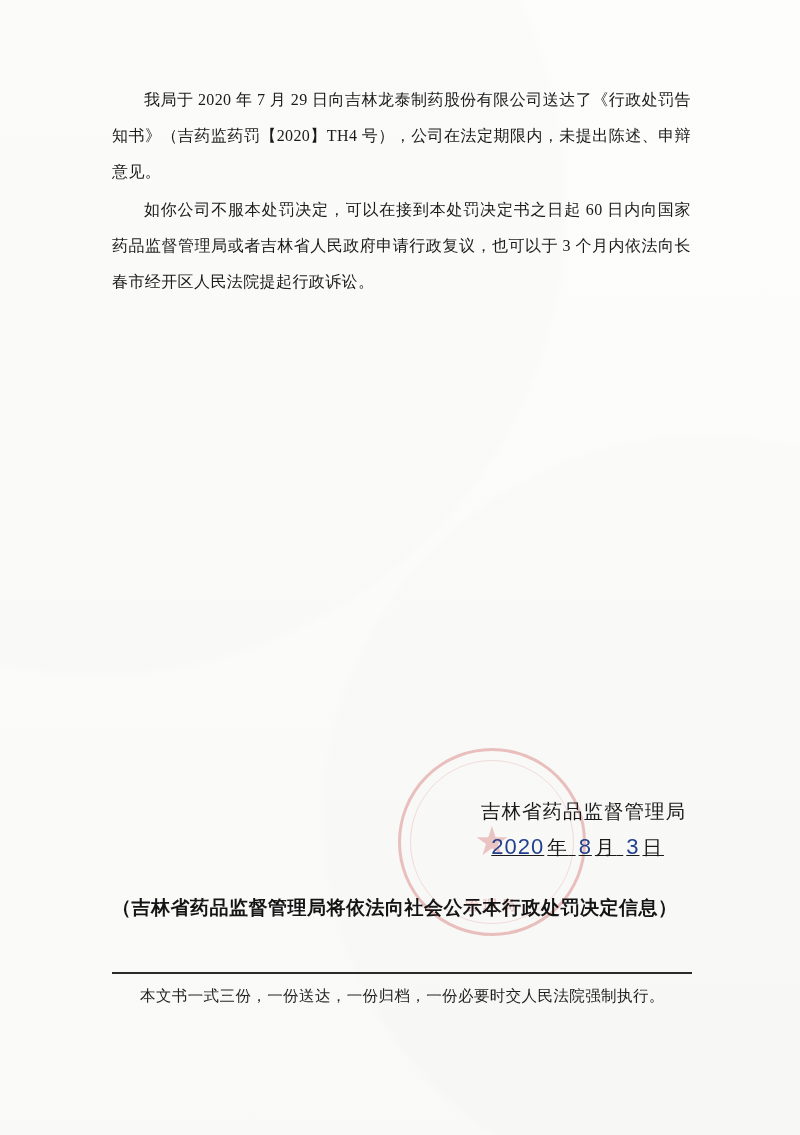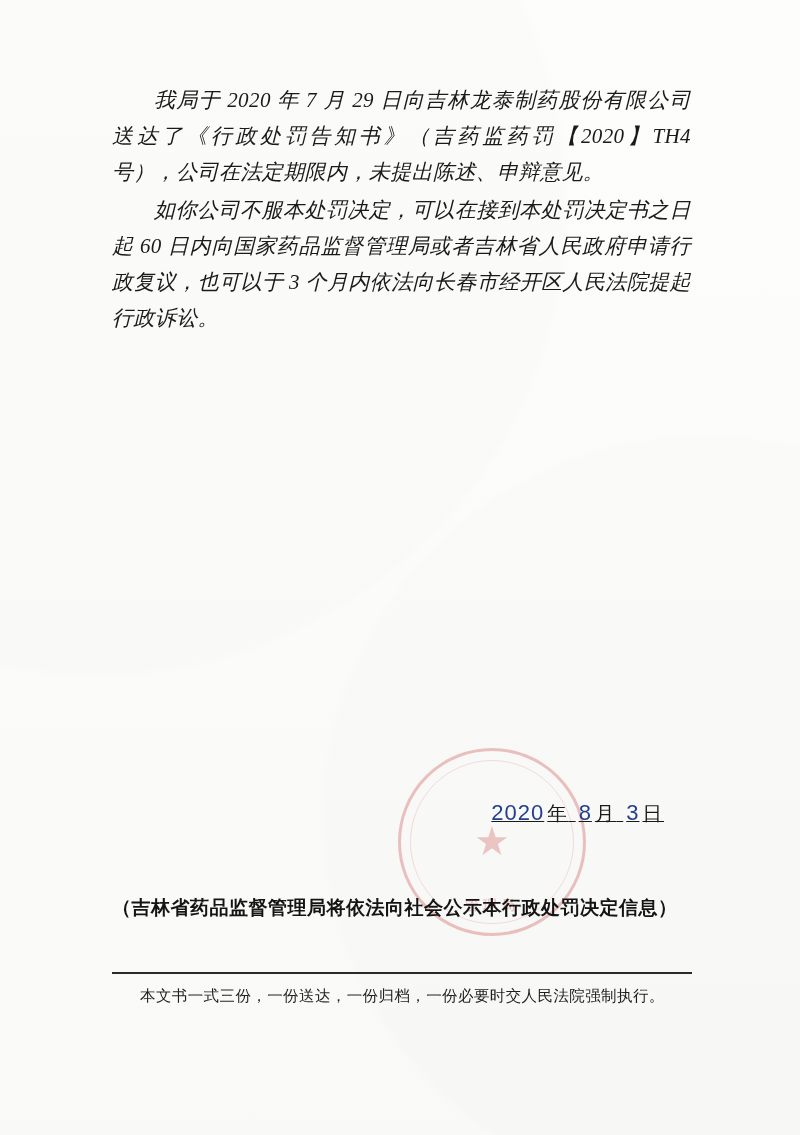--- a/index.html
+++ b/index.html
@@ -30,29 +30,28 @@
       radial-gradient(circle at 88% 72%, rgba(0,0,0,0.012) 0 35%, rgba(0,0,0,0) 36%);
     opacity: 0.9;
   }
   .content {
     position: absolute;
     left: 112px;
     top: 82px;
     width: 580px;
   }
   .para {
-    font-size: 21px;
+    font-size: 16px;
     line-height: 36px;
     text-align: justify;
     text-justify: inter-ideograph;
     text-indent: 2em;
     margin: 0 1px 2px 0;
     letter-spacing: 0.4px;
     color: #1a1a1a;
-    font-style: italic;
   }
   .para.last {
     margin-bottom: 0;
   }
 
   .signature-block {
     position: absolute;
     left: 112px;
     top: 795px;
     width: 580px;
@@ -168,20 +167,21 @@
     <p class="para last">如你公司不服本处罚决定，可以在接到本处罚决定书之日起 60 日内向国家药品监督管理局或者吉林省人民政府申请行政复议，也可以于 3 个月内依法向长春市经开区人民法院提起行政诉讼。</p>
   </div>
 
   <div class="seal">
     <div class="seal-inner"></div>
     <div class="seal-star">★</div>
     <div class="seal-text bottom">管理局</div>
   </div>
 
   <div class="signature-block">
+    <div class="sign-org">吉林省药品监督管理局</div>
     <div class="sign-date">
       <span class="hand">2020</span><span>年</span>
       <span class="hand">8</span><span>月</span>
       <span class="hand">3</span><span>日</span>
     </div>
   </div>
 
   <div class="public-notice">（吉林省药品监督管理局将依法向社会公示本行政处罚决定信息）</div>
 
   <div class="footer-rule"></div>

